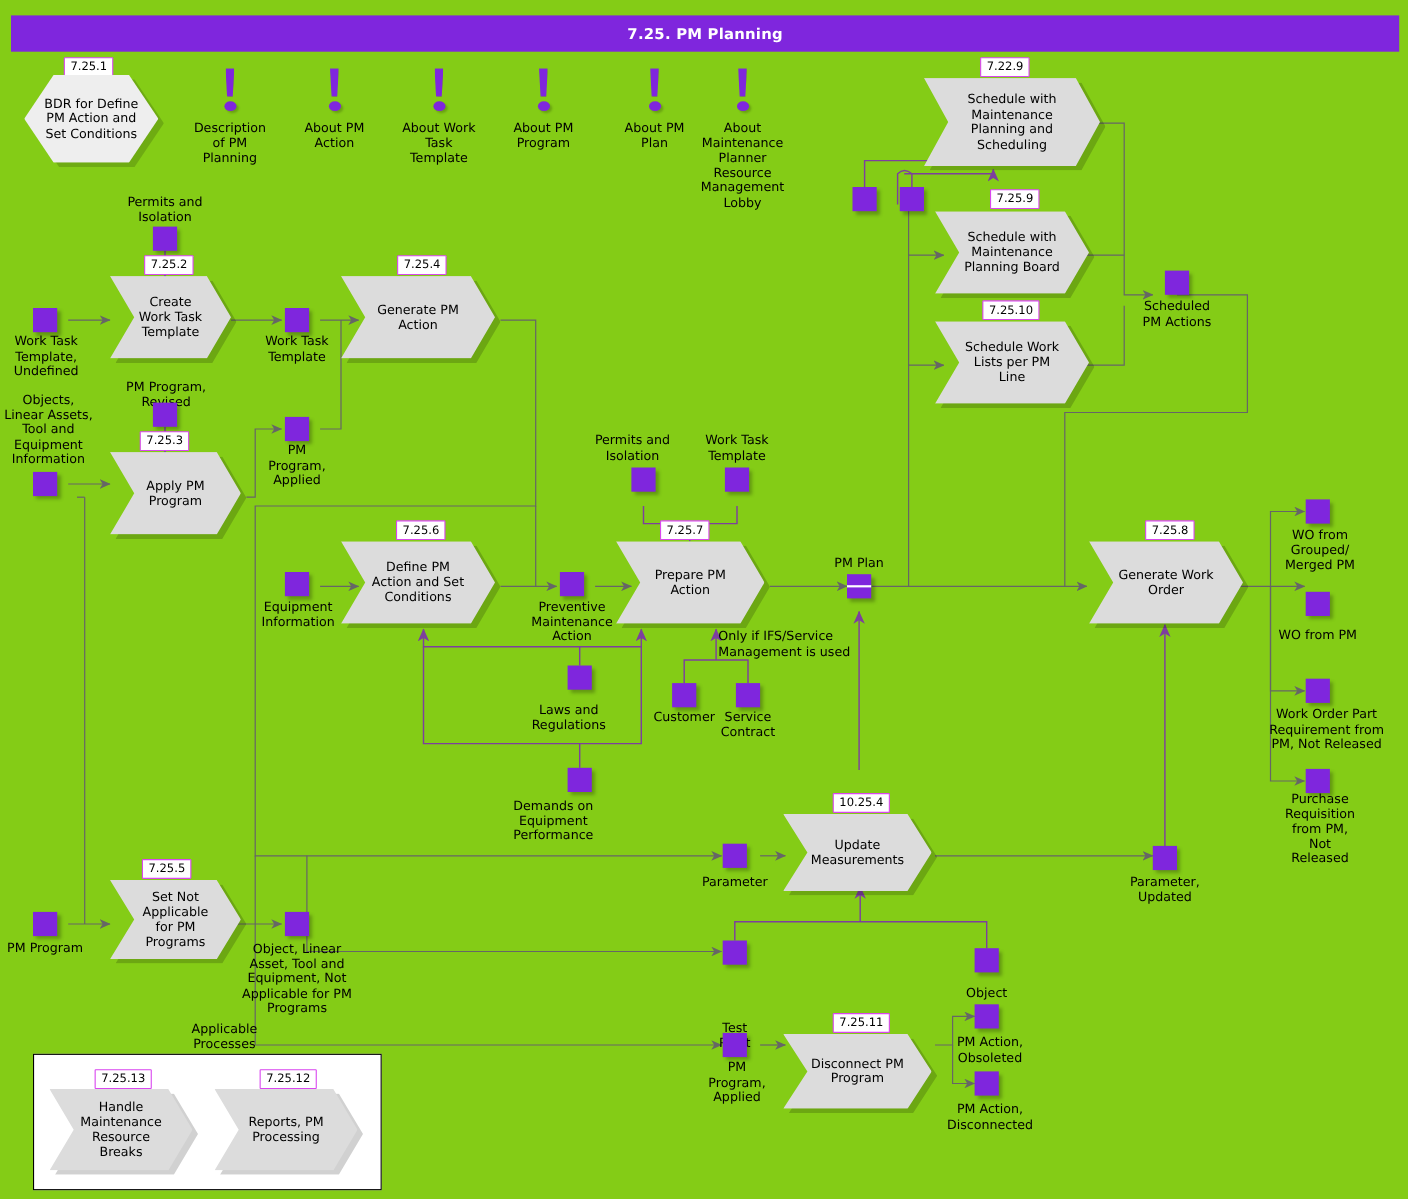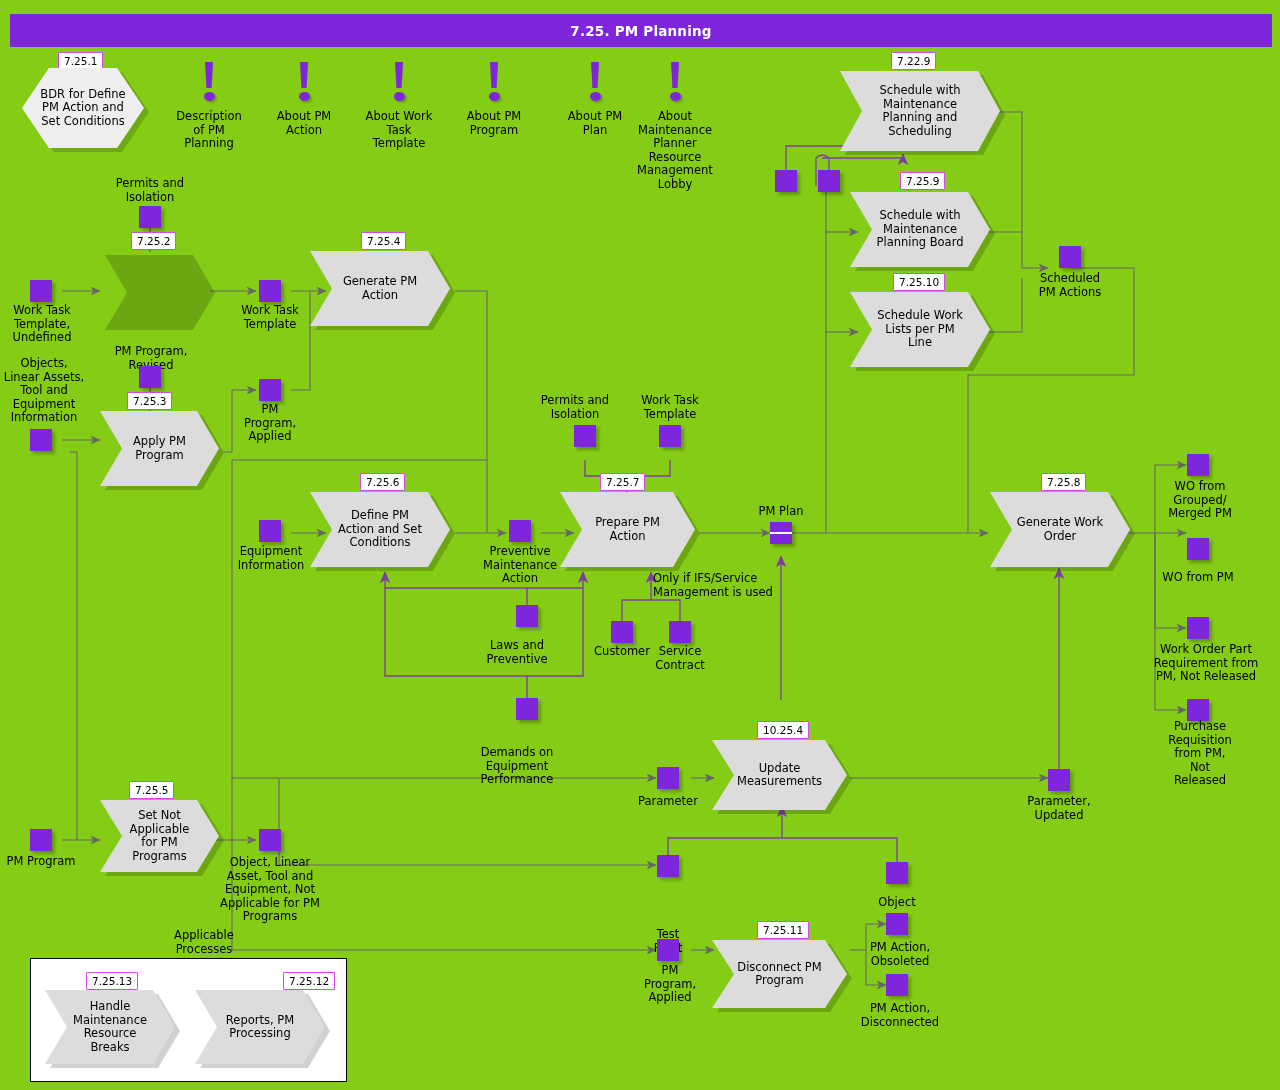--- a/index.html
+++ b/index.html
@@ -209,20 +209,22 @@
 Planner
 Resource
 Management
 Lobby</div>
 
   <div class="lbl" style="left:105px;top:177px;width:90px;">Permits and
 Isolation</div>
   <div class="sq" style="left:139px;top:206px;"></div>
   <div class="idtag" style="left:131px;top:232px;">7.25.2</div>
   <div class="proc-shadow" style="left:105px;top:255px;width:110px;height:75px;"></div>
+  <div class="proc" style="left:100px;top:251px;width:110px;height:75px;">Create Work
+Task Template</div>
 
   <div class="sq" style="left:30px;top:280px;"></div>
   <div class="lbl" style="left:1px;top:304px;width:82px;">Work Task
 Template,
 Undefined</div>
 
   <div class="lbl" style="left:1px;top:357px;width:86px;">Objects,
 Linear Assets,
 Tool and
 Equipment
@@ -272,24 +274,24 @@
 Maintenance
 Action</div>
 
   <div class="idtag" style="left:600px;top:473px;">7.25.7</div>
   <div class="proc-shadow" style="left:565px;top:496px;width:135px;height:75px;"></div>
   <div class="proc" style="left:560px;top:492px;width:135px;height:75px;">Prepare PM
 Action</div>
 
   <div class="sq" style="left:516px;top:605px;"></div>
   <div class="lbl" style="left:477px;top:639px;width:80px;">Laws and
-Preventive</div>
+Regulations</div>
 
   <div class="sq" style="left:516px;top:698px;"></div>
-  <div class="lbl" style="left:470px;top:726px;width:94px;margin-top:20px;">Demands on
+  <div class="lbl" style="left:456px;top:726px;width:94px;">Demands on
 Equipment
 Performance</div>
 
   <div class="sq" style="left:611px;top:621px;"></div>
   <div class="lbl" style="left:589px;top:645px;width:66px;">Customer</div>
 
   <div class="sq" style="left:669px;top:621px;"></div>
   <div class="lbl" style="left:646px;top:645px;width:68px;">Service
 Contract</div>
 
@@ -407,18 +409,18 @@
 Processes</div>
   <div class="support-box" style="left:30px;top:958px;width:315px;height:122px;"></div>
 
   <div class="idtag" style="left:86px;top:972px;">7.25.13</div>
   <div class="proc-shadow" style="left:50px;top:994px;width:130px;height:74px;"></div>
   <div class="proc" style="left:45px;top:990px;width:130px;height:74px;">Handle
 Maintenance
 Resource
 Breaks</div>
 
-  <div class="idtag" style="left:236px;top:972px;margin-left:47px;">7.25.12</div>
+  <div class="idtag" style="left:236px;top:972px;">7.25.12</div>
   <div class="proc-shadow" style="left:200px;top:994px;width:130px;height:74px;"></div>
   <div class="proc" style="left:195px;top:990px;width:130px;height:74px;">Reports, PM
 Processing</div>
 
 </div>
 
 </body></html>

